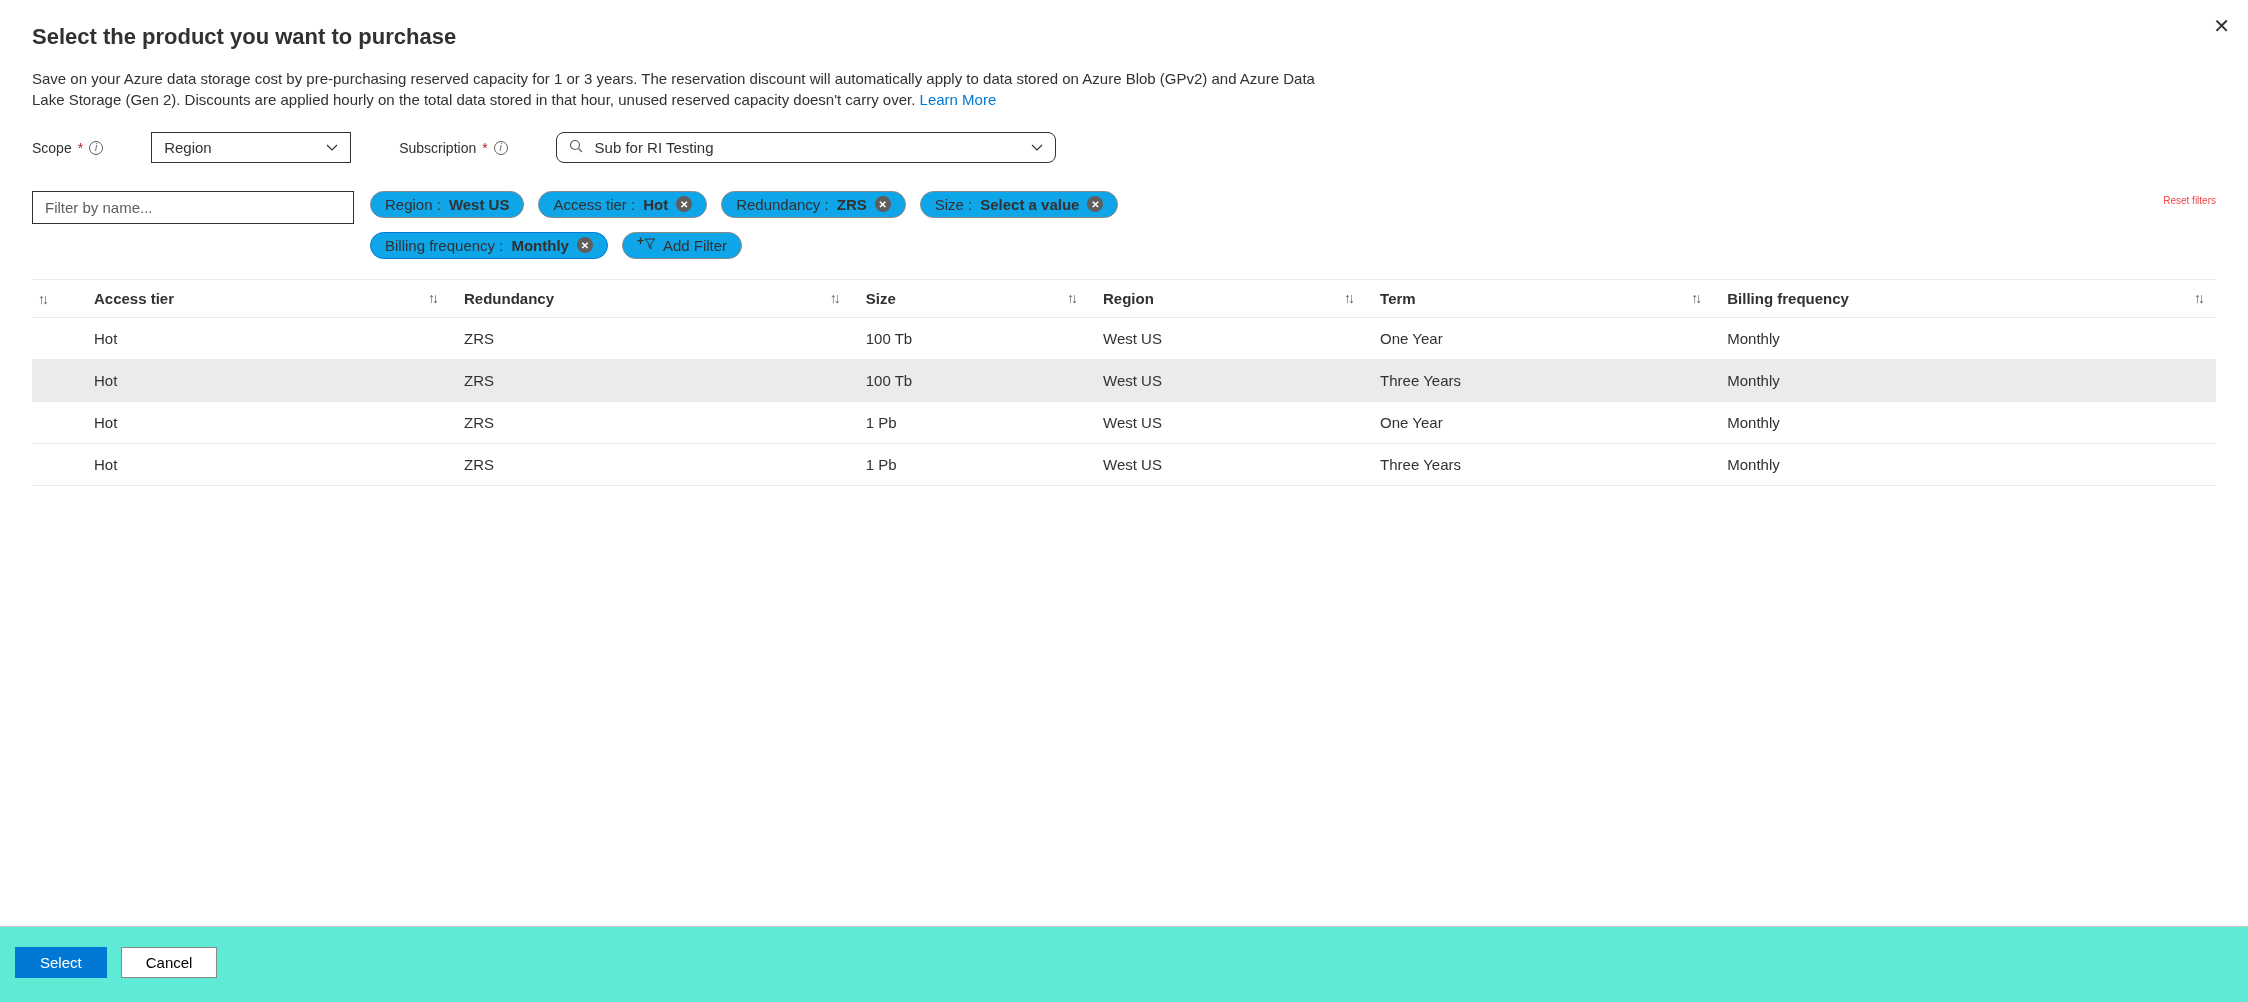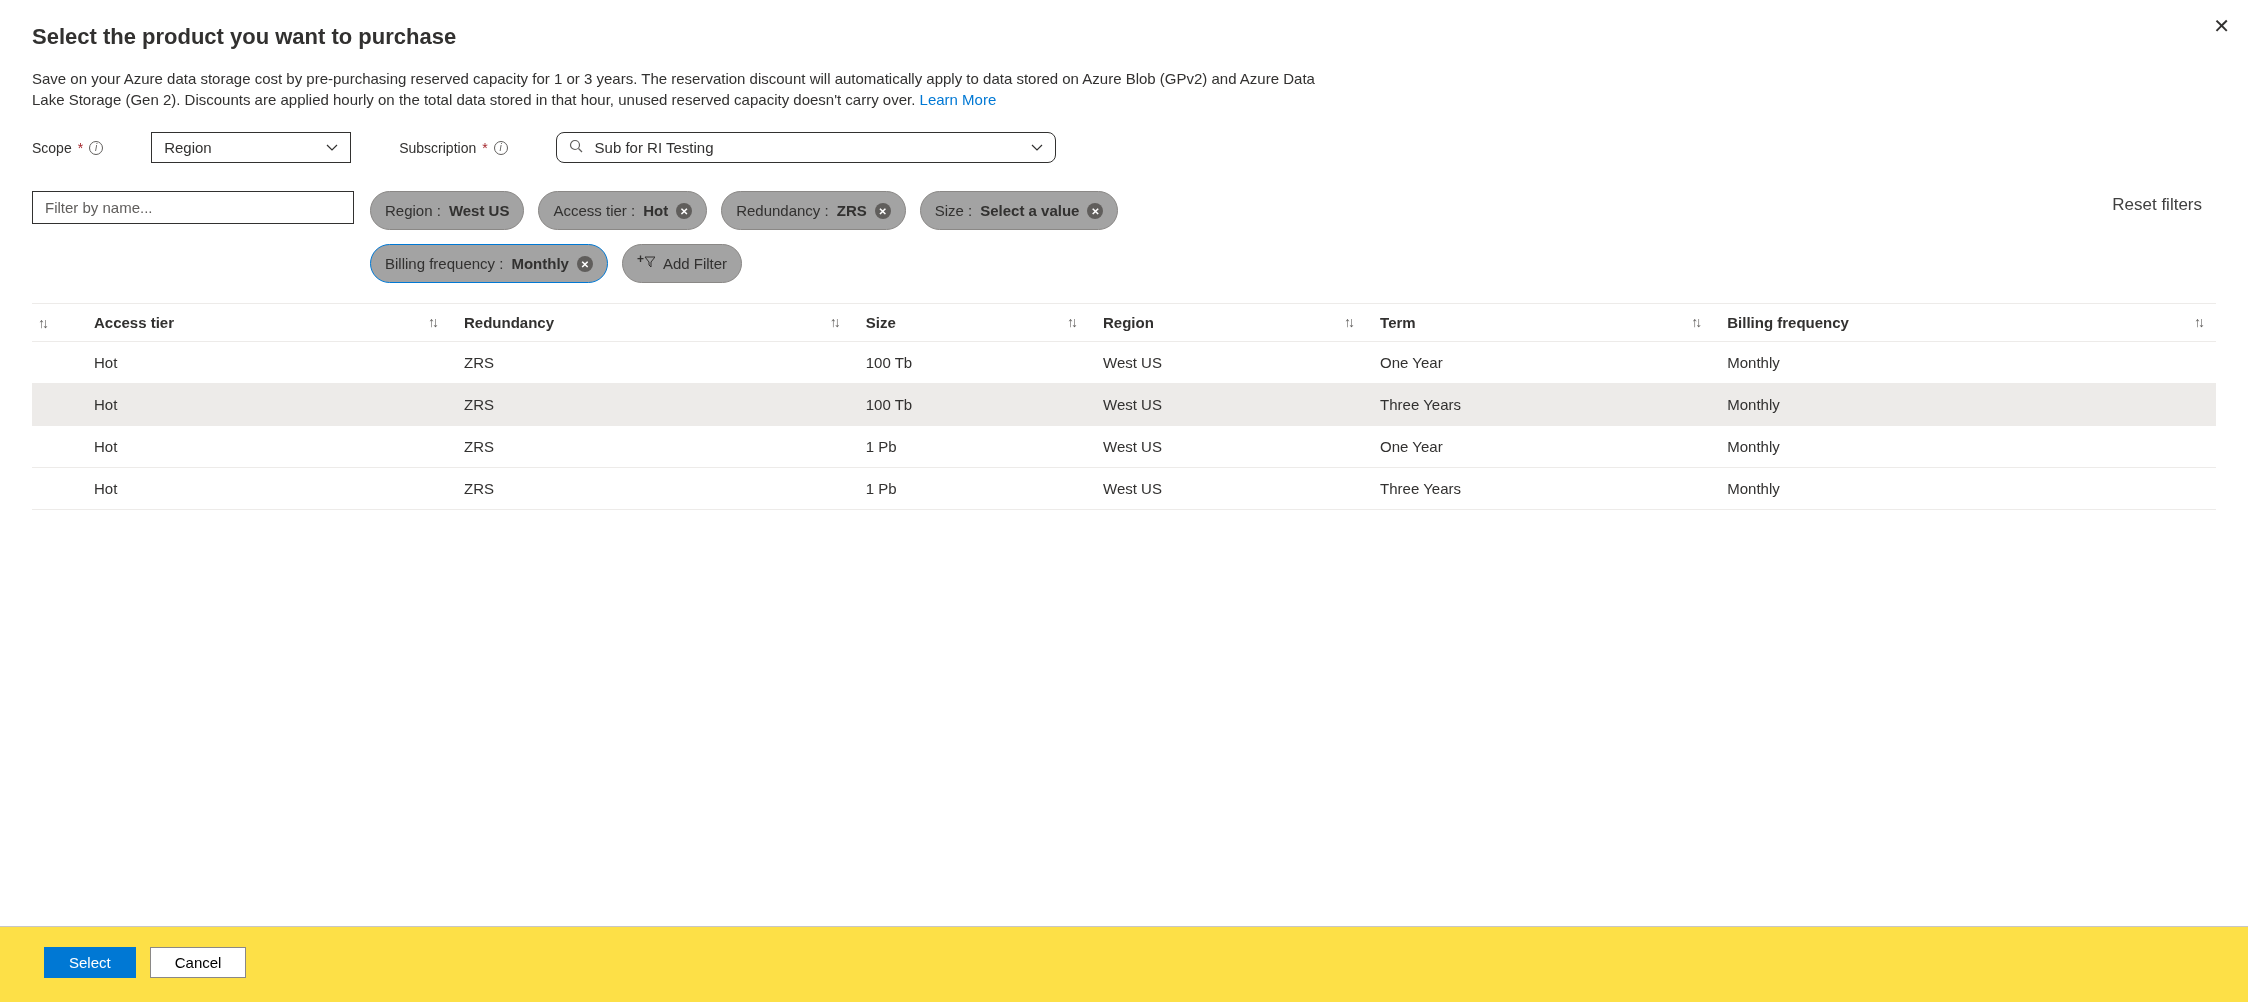--- a/index.html
+++ b/index.html
@@ -14,35 +14,35 @@
     .label-group .req { color: #a4262c; }
     .info-icon { display: inline-flex; align-items: center; justify-content: center; width: 14px; height: 14px; border: 1px solid #605e5c; border-radius: 50%; font-size: 10px; color: #605e5c; font-style: italic; }
     .dropdown { border: 1px solid #323130; padding: 6px 12px; min-width: 200px; display: flex; justify-content: space-between; align-items: center; cursor: pointer; background: #fff; font-size: 15px; }
     .dropdown.wide { min-width: 500px; border-radius: 8px; }
     .chevron { font-size: 12px; color: #323130; }
     .search-icon { font-size: 14px; margin-right: 8px; color: #605e5c; }
     .filters-row { display: flex; align-items: flex-start; gap: 16px; margin-bottom: 20px; flex-wrap: wrap; position: relative; }
     .filter-input { border: 1px solid #323130; padding: 7px 12px; width: 322px; font-size: 15px; }
     .filter-input::placeholder { color: #605e5c; }
     .pills-wrap { display: flex; gap: 14px; flex-wrap: wrap; max-width: 900px; }
-    .pill { border: 1px solid #8a8886; border-radius: 20px; padding: 10px 14px; display: flex; align-items: flex-end; gap: 8px; font-size: 15px; cursor: pointer; background: #a3a3a3; }
+    .pill { border: 1px solid #8a8886; border-radius: 20px; padding: 4px 14px; display: flex; align-items: flex-start; gap: 8px; font-size: 15px; cursor: pointer; background: #0ea5e9; }
     .pill.active { border-color: #0078d4; }
     .pill .bold { font-weight: 700; }
     .pill .clear { display: inline-flex; align-items: center; justify-content: center; width: 16px; height: 16px; background: #605e5c; border-radius: 50%; color: #fff; font-size: 10px; font-weight: bold; }
     .funnel { display: inline-block; }
-    .reset-link { color: #404040; cursor: pointer; margin-left: auto; font-size: 17px; position: absolute; right: 14px; top: 4px; }
+    .reset-link { color: #ef4444; cursor: pointer; margin-left: auto; font-size: 10px; position: absolute; right: 0; top: 4px; }
     .table { width: 100%; border-collapse: collapse; }
     .table thead th { text-align: left; padding: 10px 14px; border-top: 1px solid #edebe9; border-bottom: 1px solid #edebe9; font-weight: 700; font-size: 15px; }
     .table thead th.first-sort { width: 48px; padding-left: 6px; }
     .sort-arrows { font-size: 14px; color: #605e5c; cursor: pointer; float: right; letter-spacing: -3px; }
     .sort-arrows.inline { float: none; margin-right: 0; }
     .table tbody td { padding: 12px 14px; border-bottom: 1px solid #edebe9; font-size: 15px; }
     .table tbody td.first-cell { width: 48px; }
     .table tbody tr.selected { background: #edebe9; }
-    .footer { position: fixed; bottom: 0; left: 0; right: 0; border-top: 1px solid #c8c6c4; padding: 20px 44px 24px; background: #fde047; display: flex; align-items: flex-end; }
+    .footer { position: fixed; bottom: 0; left: 0; right: 0; border-top: 1px solid #c8c6c4; padding: 20px 15px 24px; background: #5eead4; display: flex; align-items: flex-end; }
     .footer-left { display: flex; gap: 14px; }
     .btn { padding: 6px 24px; font-size: 15px; cursor: pointer; border: 1px solid #8a8886; background: #fff; }
     .btn.primary { background: #0078d4; color: #fff; border-color: #0078d4; }
     .footer-right { margin-left: auto; text-align: right; }
     .price-line { display: flex; align-items: baseline; gap: 28px; justify-content: flex-end; }
     .price-label { font-size: 22px; }
     .price-val { font-size: 22px; }
     .price-cur { font-size: 28px; font-weight: 400; }
     .savings { color: #d83b01; font-style: italic; font-size: 16px; margin-top: 6px; }
   </style>

